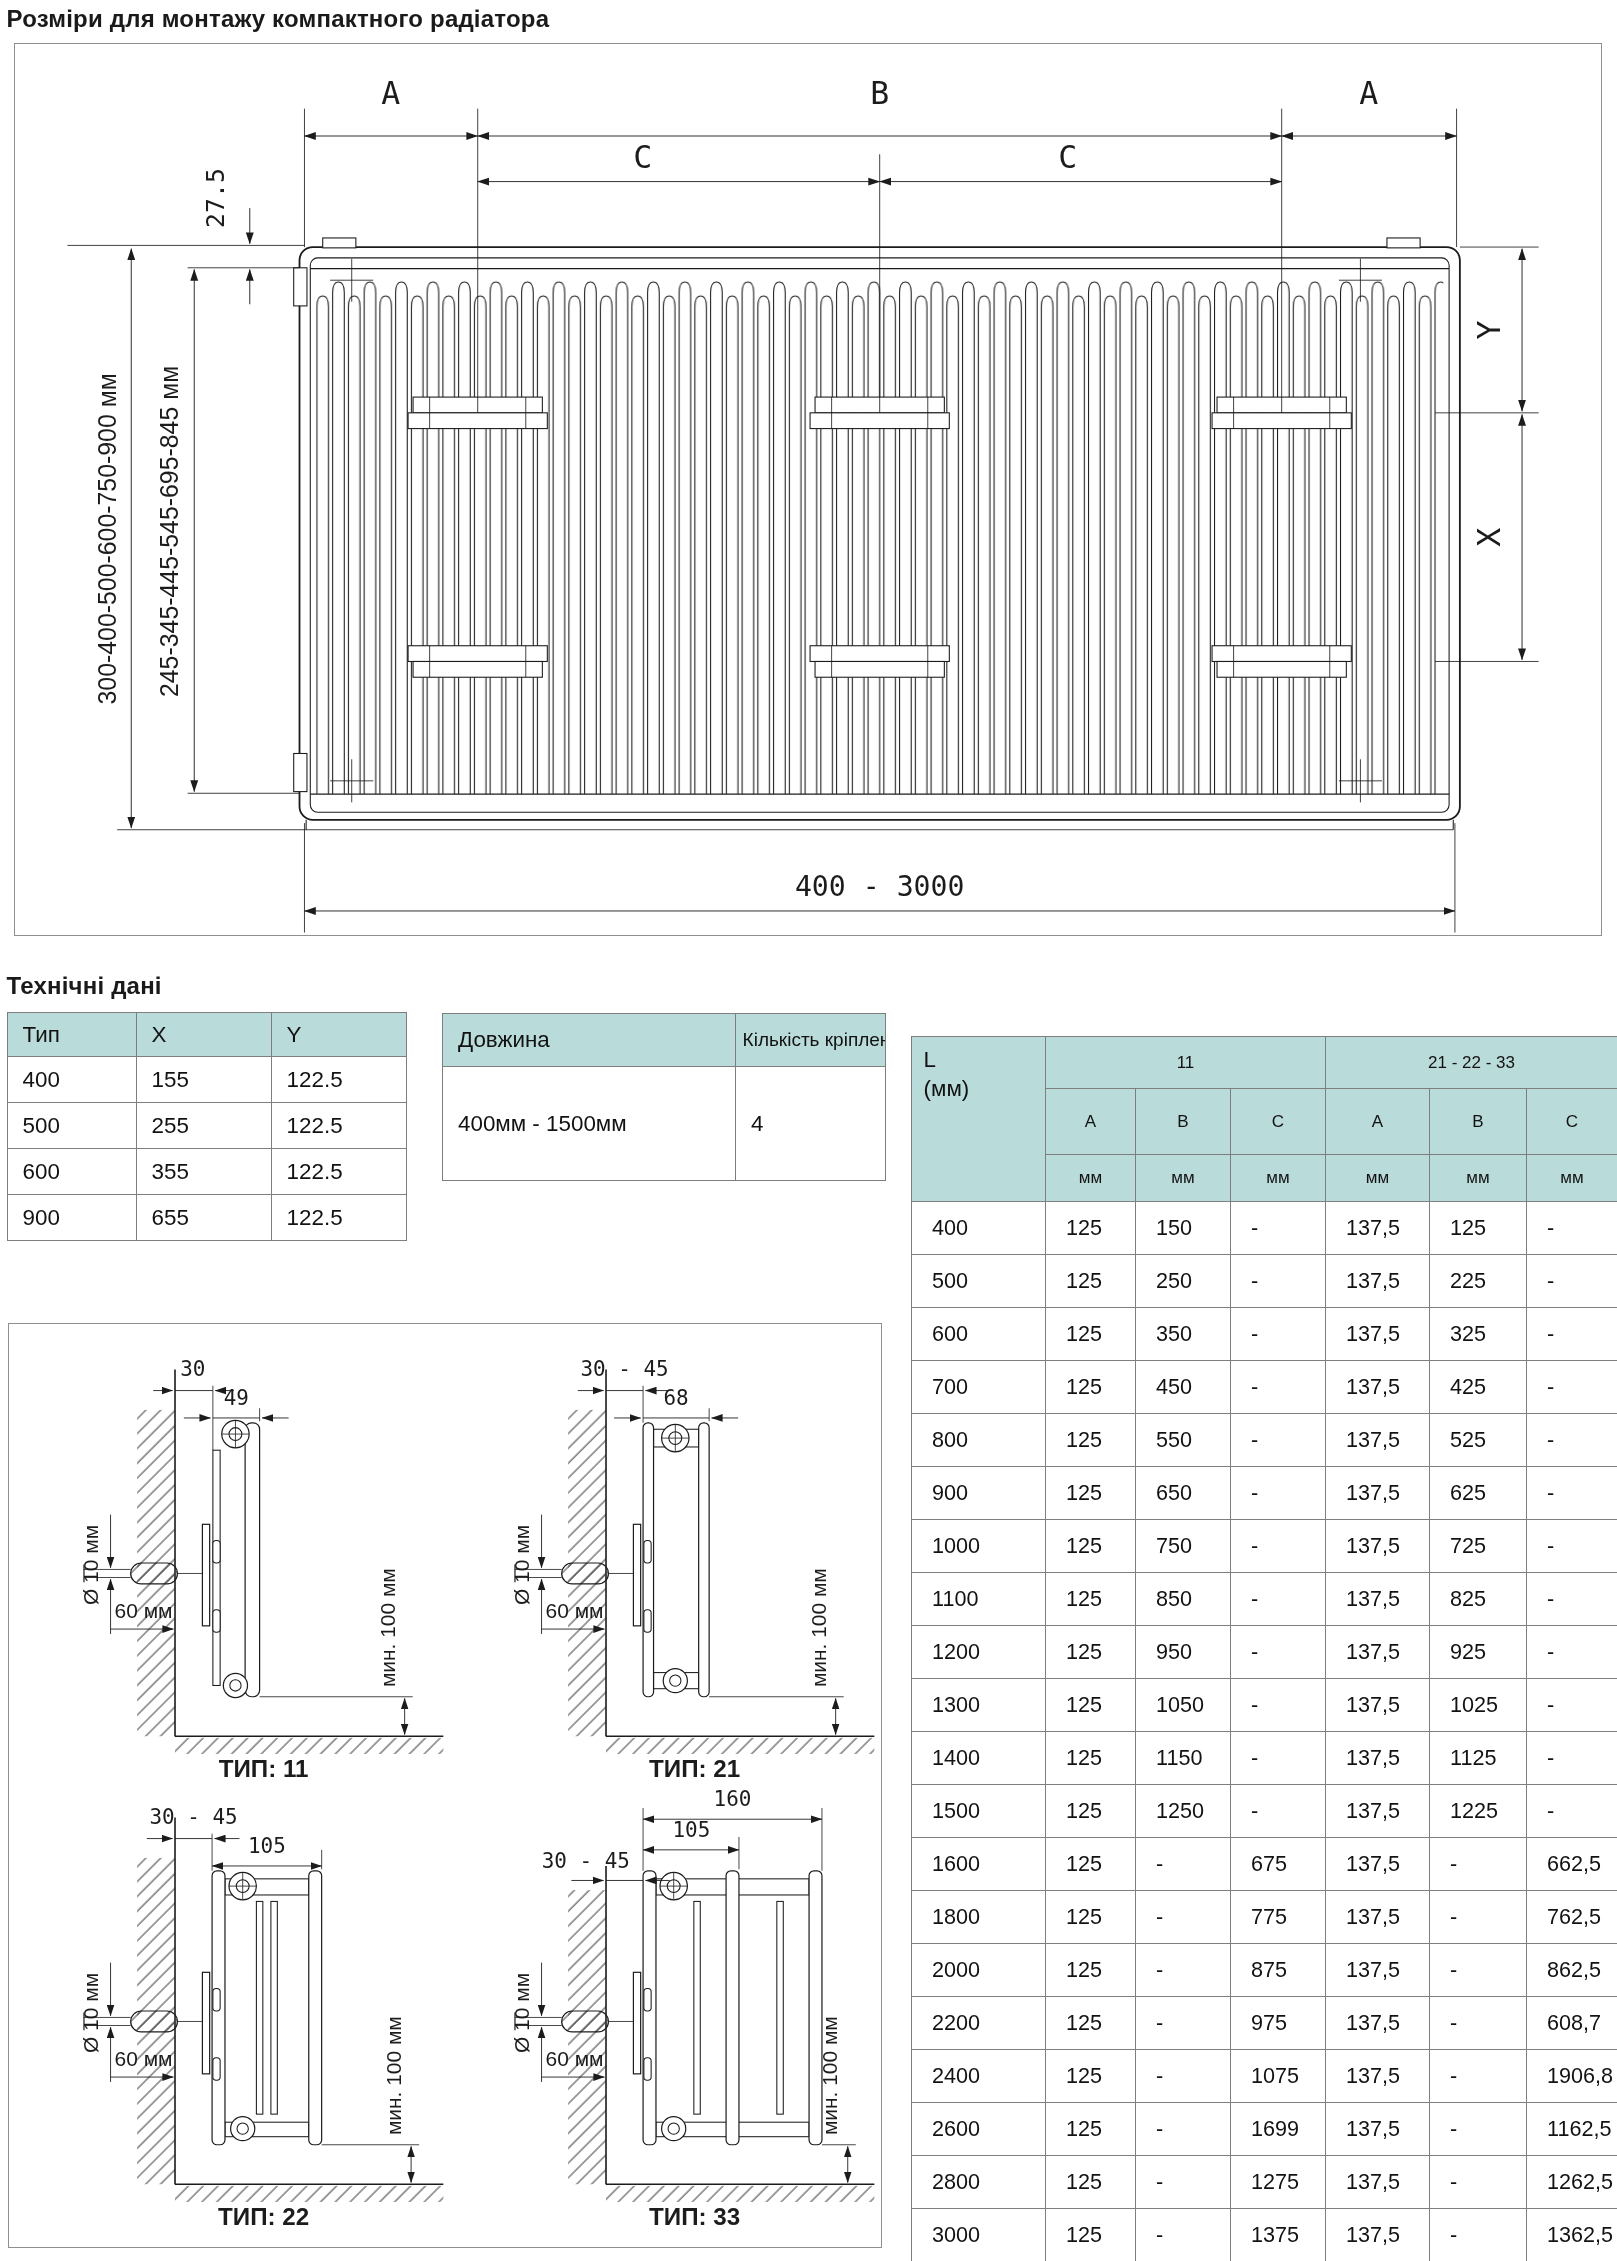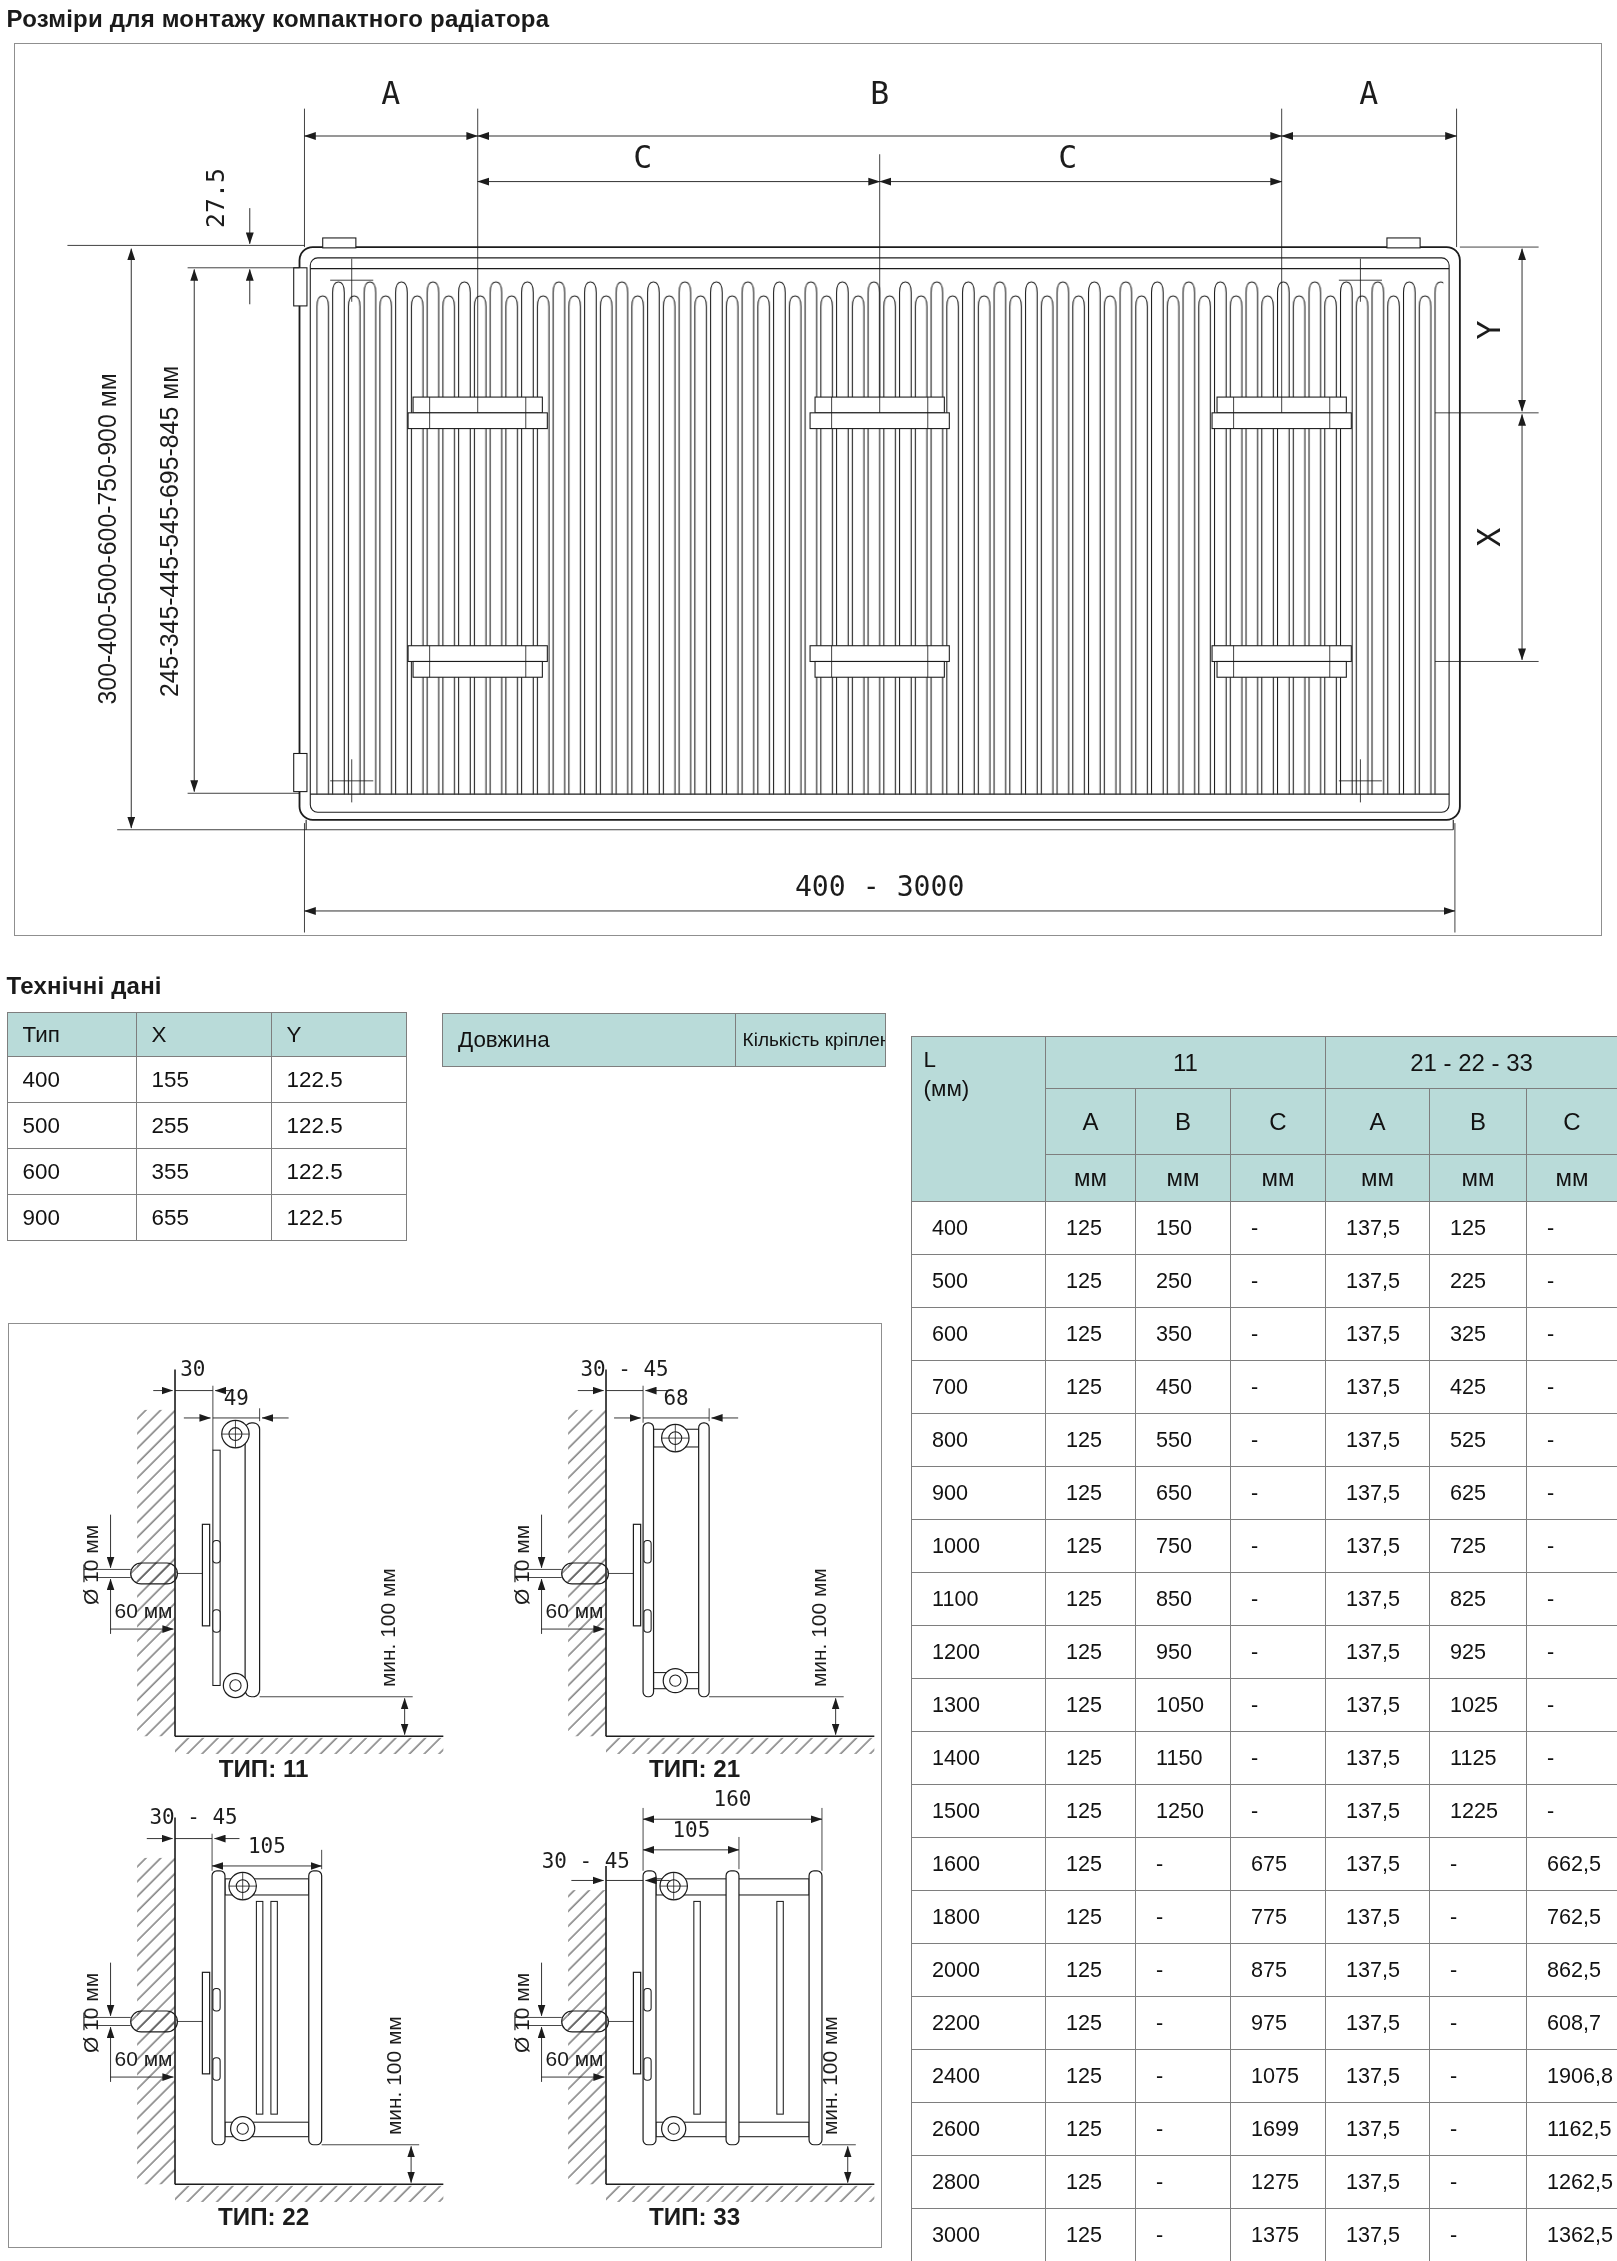--- a/index.html
+++ b/index.html
@@ -39,21 +39,21 @@
   #type-table{left:6.6px;top:1012px;width:399px}
   #type-table tr{height:46px} #type-table tr.hdr{height:44px}
   #fasten-table{left:442px;top:1013px;width:443px}
   #fasten-table tr.hdr{height:53px} #fasten-table tr{height:114px}
   #fasten-table th.small{font-size:19px;padding-left:6.6px;padding-right:1.7px}
   #dim-table{left:911px;top:1036px;width:706px}
   #dim-table th{text-align:center;padding:0}
   #dim-table th.lcell{text-align:left;vertical-align:top;padding:8.3px 0 0 11.6px;font-size:22.4px;line-height:1.3}
   #dim-table tr.g{height:52px} #dim-table tr.sub{height:66px} #dim-table tr.un{height:47px}
   #dim-table td{font-size:21.6px;padding-left:20px;height:52px}
-  #dim-table th{font-size:24px}
+  #dim-table th{font-size:17px}
 </style>
 </head>
 <body>
 
 <svg width="0" height="0" style="position:absolute" aria-hidden="true">
   <defs>
     <marker id="ar" viewBox="0 0 12 8" refX="11.5" refY="4" markerWidth="13" markerHeight="9" orient="auto-start-reverse">
       <path class="mk" d="M0 0 L12 4 L0 8 Z"></path>
     </marker>
     <pattern id="hatch" width="13" height="13" patternUnits="userSpaceOnUse" patternTransform="rotate(45)">
@@ -217,20 +217,24 @@
       <col style="width:293px">
       <col style="width:150px">
     </colgroup>
   <thead>
     <tr class="hdr">
       <th>Довжина</th>
       <th class="small">Кількість кріплення</th>
     </tr>
   </thead>
   <tbody>
+    <tr>
+        <td>400мм - 1500мм</td>
+        <td>4</td>
+      </tr>
   </tbody>
 </table>
 
 <table id="dim-table">
   <colgroup>
     <col style="width:134px">
       <col style="width:90px">
       <col style="width:95px">
       <col style="width:95px">
     <col style="width:104px">

